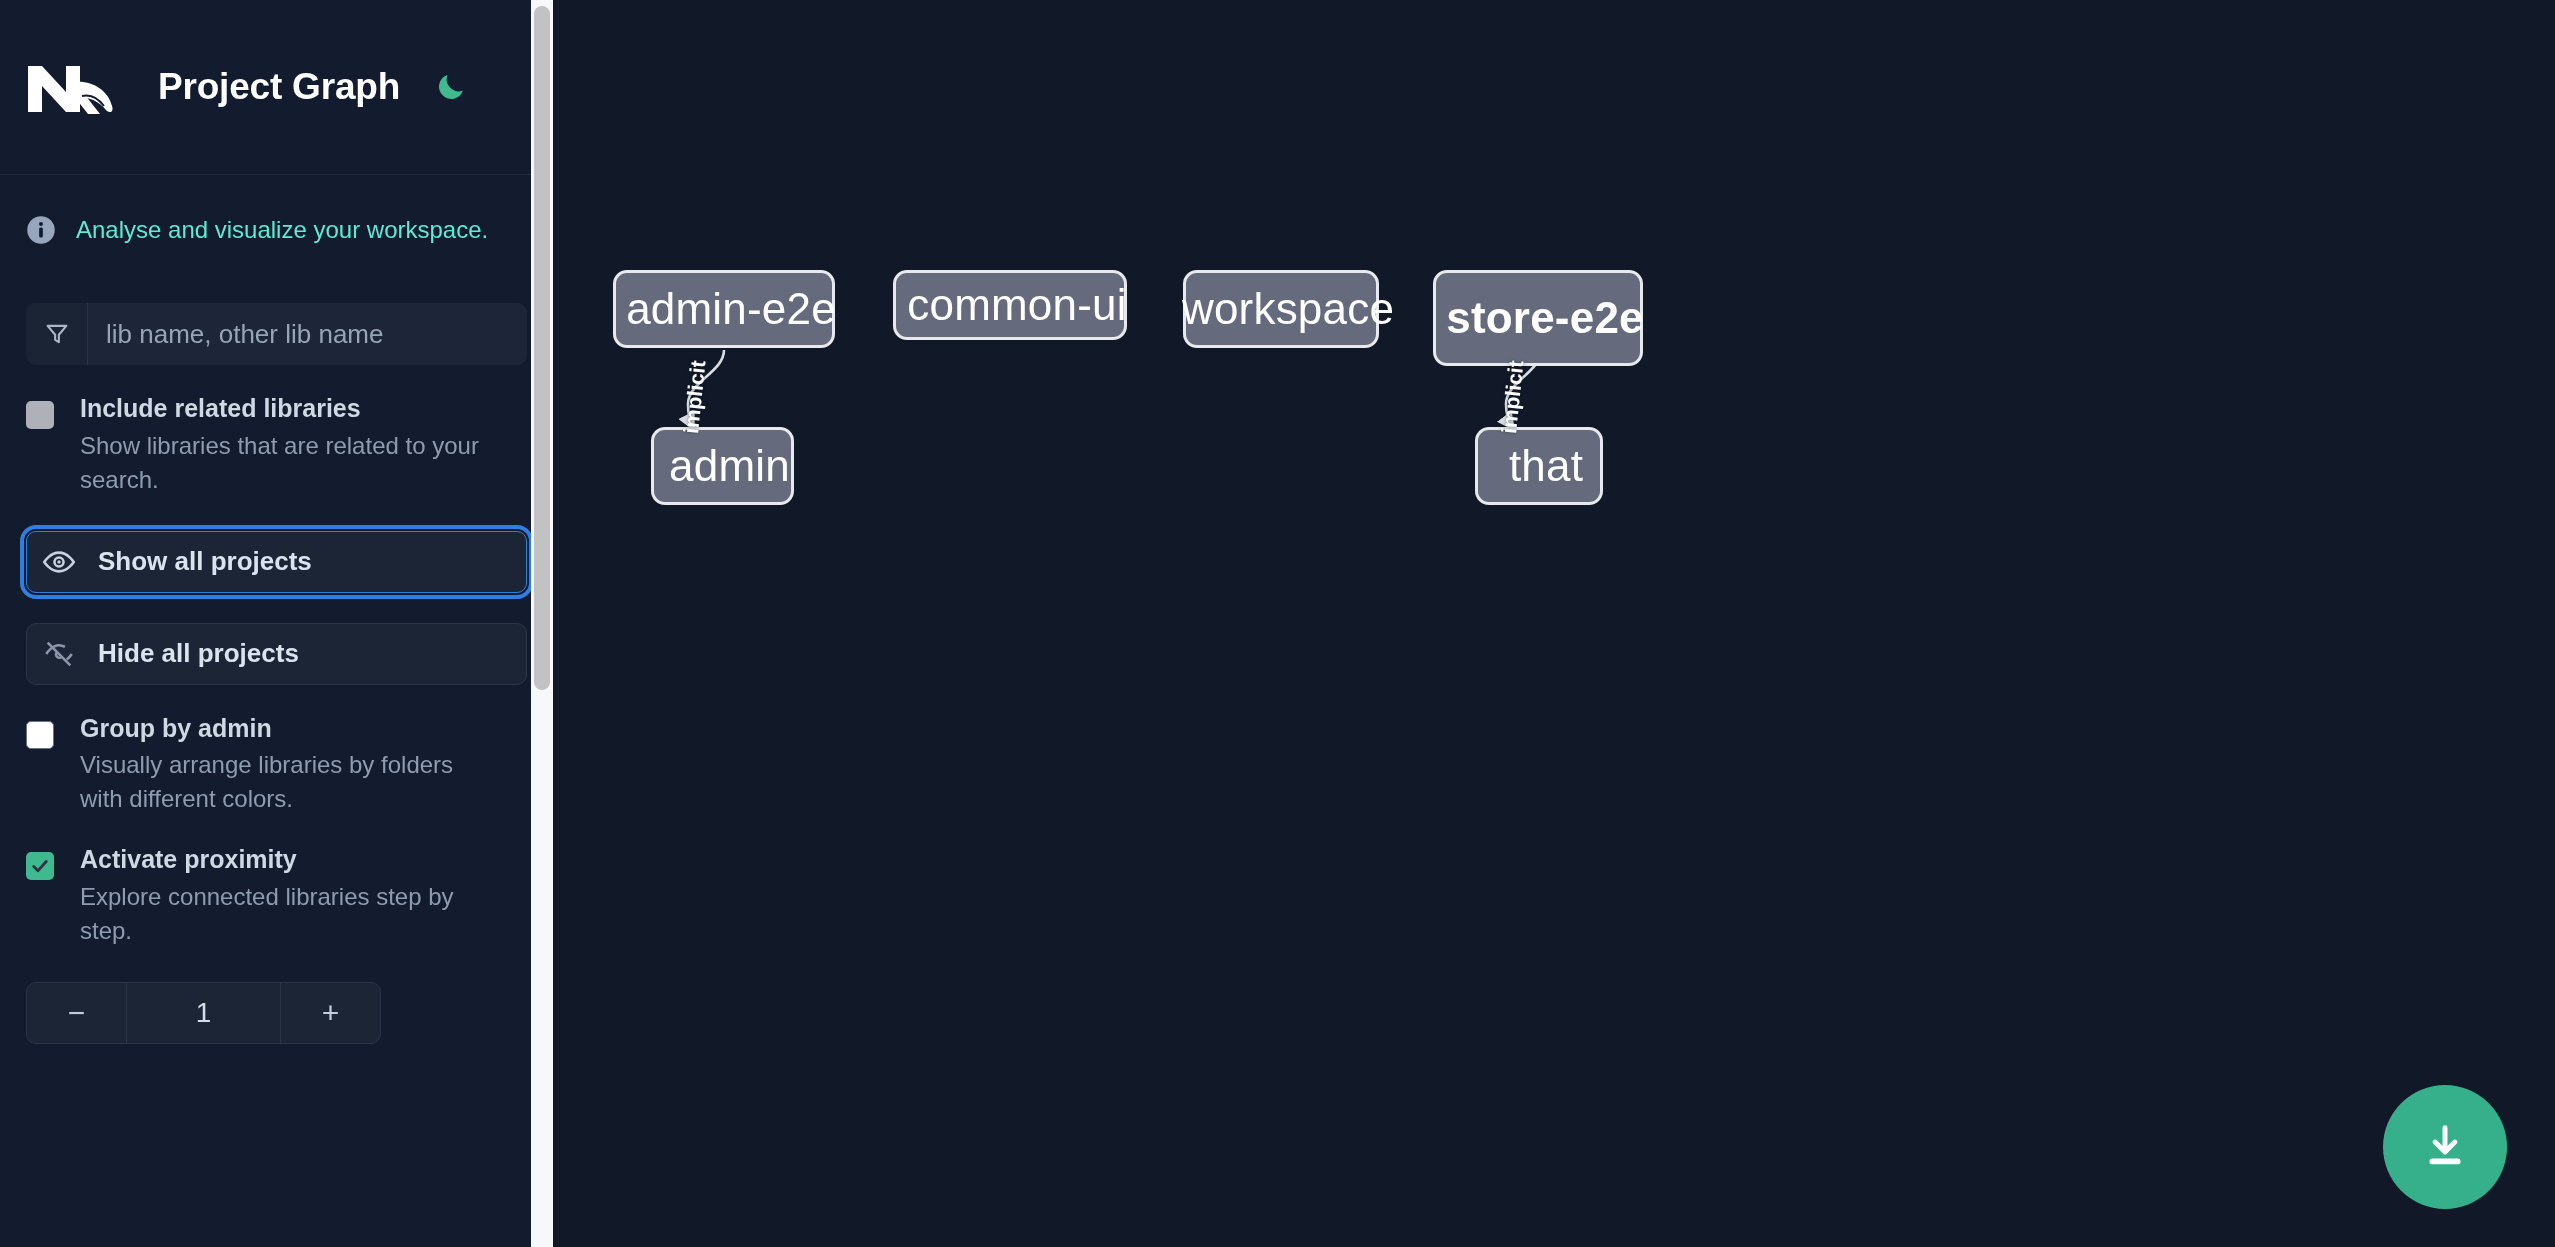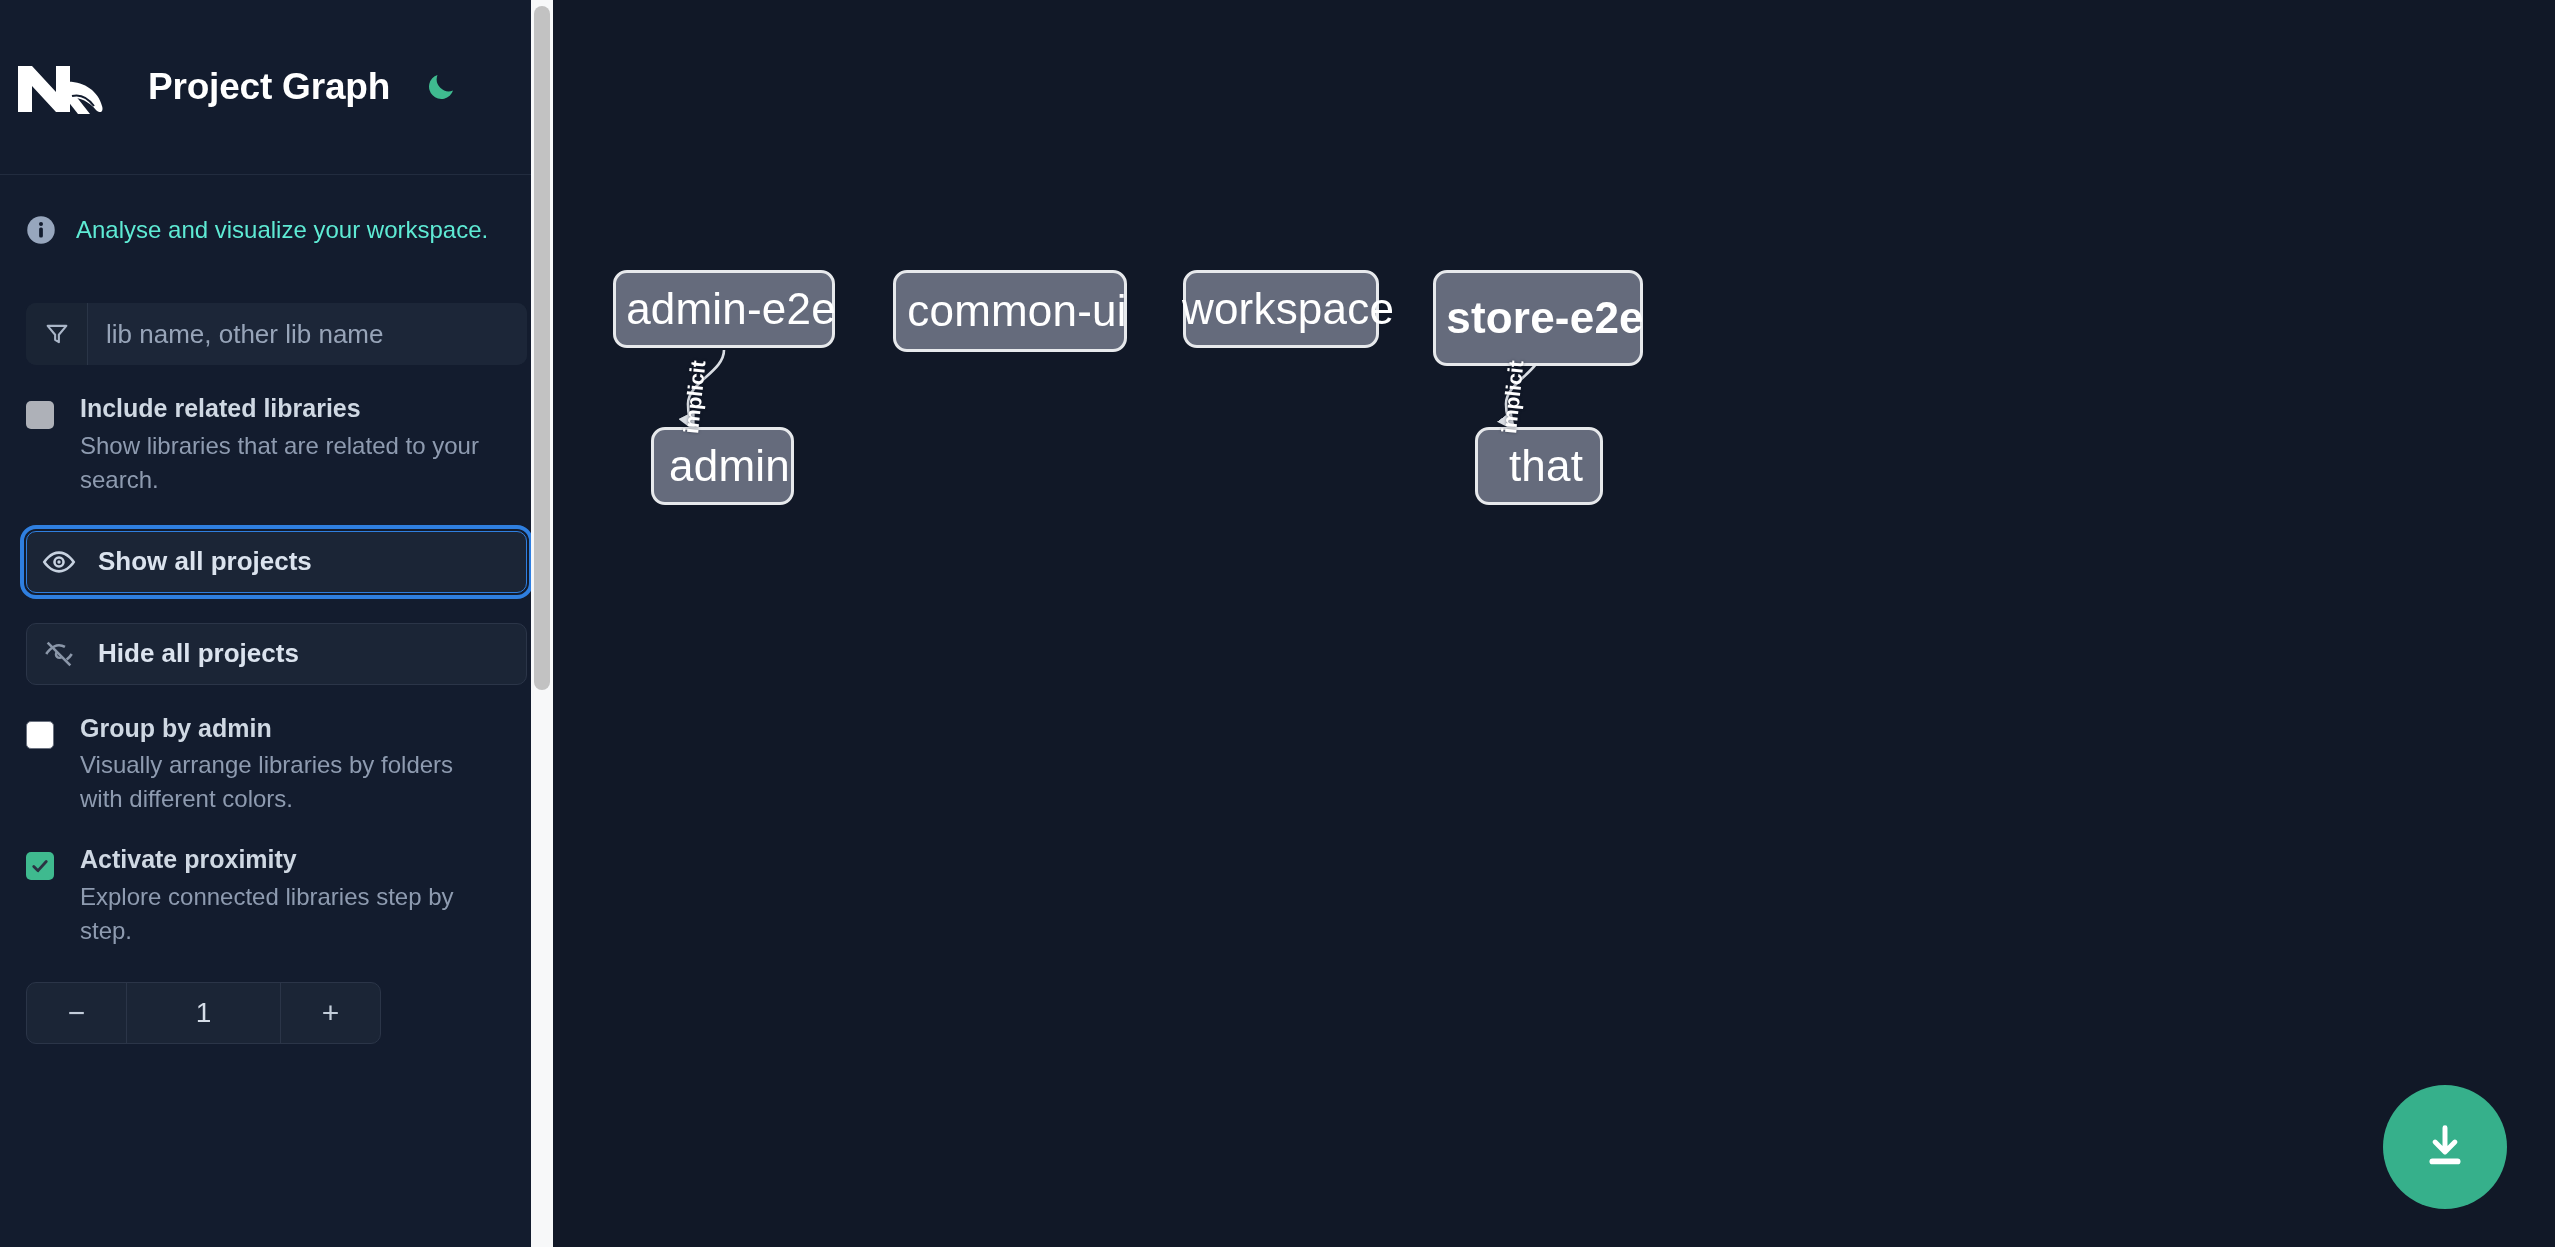--- a/index.html
+++ b/index.html
@@ -15,21 +15,21 @@
   #sidebar {
     position: relative;
     width: 553px; height: 1247px;
     background: #131c2e;
     flex: 0 0 553px;
     overflow: hidden;
   }
   #sidebar-header {
     height: 175px;
     display: flex; align-items: center;
-    padding-left: 16px;
+    padding-left: 26px;
     border-bottom: 1px solid #222c3f;
   }
   #nx-logo { width: 96px; height: 62px; flex: 0 0 96px; }
   #app-title {
     font-size: 37px; font-weight: 700; color: #ffffff;
     margin-left: 36px; letter-spacing: -0.2px;
     white-space: nowrap;
   }
   #theme-toggle {
     margin-left: 30px; width: 42px; height: 42px;
@@ -286,21 +286,21 @@
           <path d="M0 0 L10 5 L0 10 z" fill="#d9dde3"></path>
         </marker>
       </defs>
 
       <path d="M171 350 C171 372 135 382 135 404 C135 418 138 424 140 428" fill="none" stroke="#d9dde3" stroke-width="2.6" marker-end="url(#arrow)"></path>
 
       <path d="M988 350 C988 372 953 382 953 404 C953 418 957 424 960 428" fill="none" stroke="#d9dde3" stroke-width="2.6" marker-end="url(#arrow)"></path>
     </svg>
 
     <div class="node" style="left:60px;top:270px;width:222px;height:78px;">admin-e2e</div>
-    <div class="node" style="left:340px;top:270px;width:234px;height:82px;">common-ui</div>
+    <div class="node" style="left:340px;top:270px;width:234px;height:70px;">common-ui</div>
     <div class="node" style="left:630px;top:270px;width:196px;height:78px;">workspace</div>
     <div class="node" style="left:880px;top:270px;width:210px;height:96px;font-weight:bold;">store-e2e</div>
     <div class="node" style="left:98px;top:427px;width:143px;height:78px;">admin</div>
     <div class="node" style="left:922px;top:427px;width:128px;height:78px;">that</div>
 
     <span class="edge-label" style="left:105px;top:385px;transform:rotate(-84deg);">implicit</span>
     <span class="edge-label" style="left:923px;top:385px;transform:rotate(-84deg);">implicit</span>
 
     <div id="download-fab">
       <svg viewBox="0 0 24 24" width="54" height="54">

